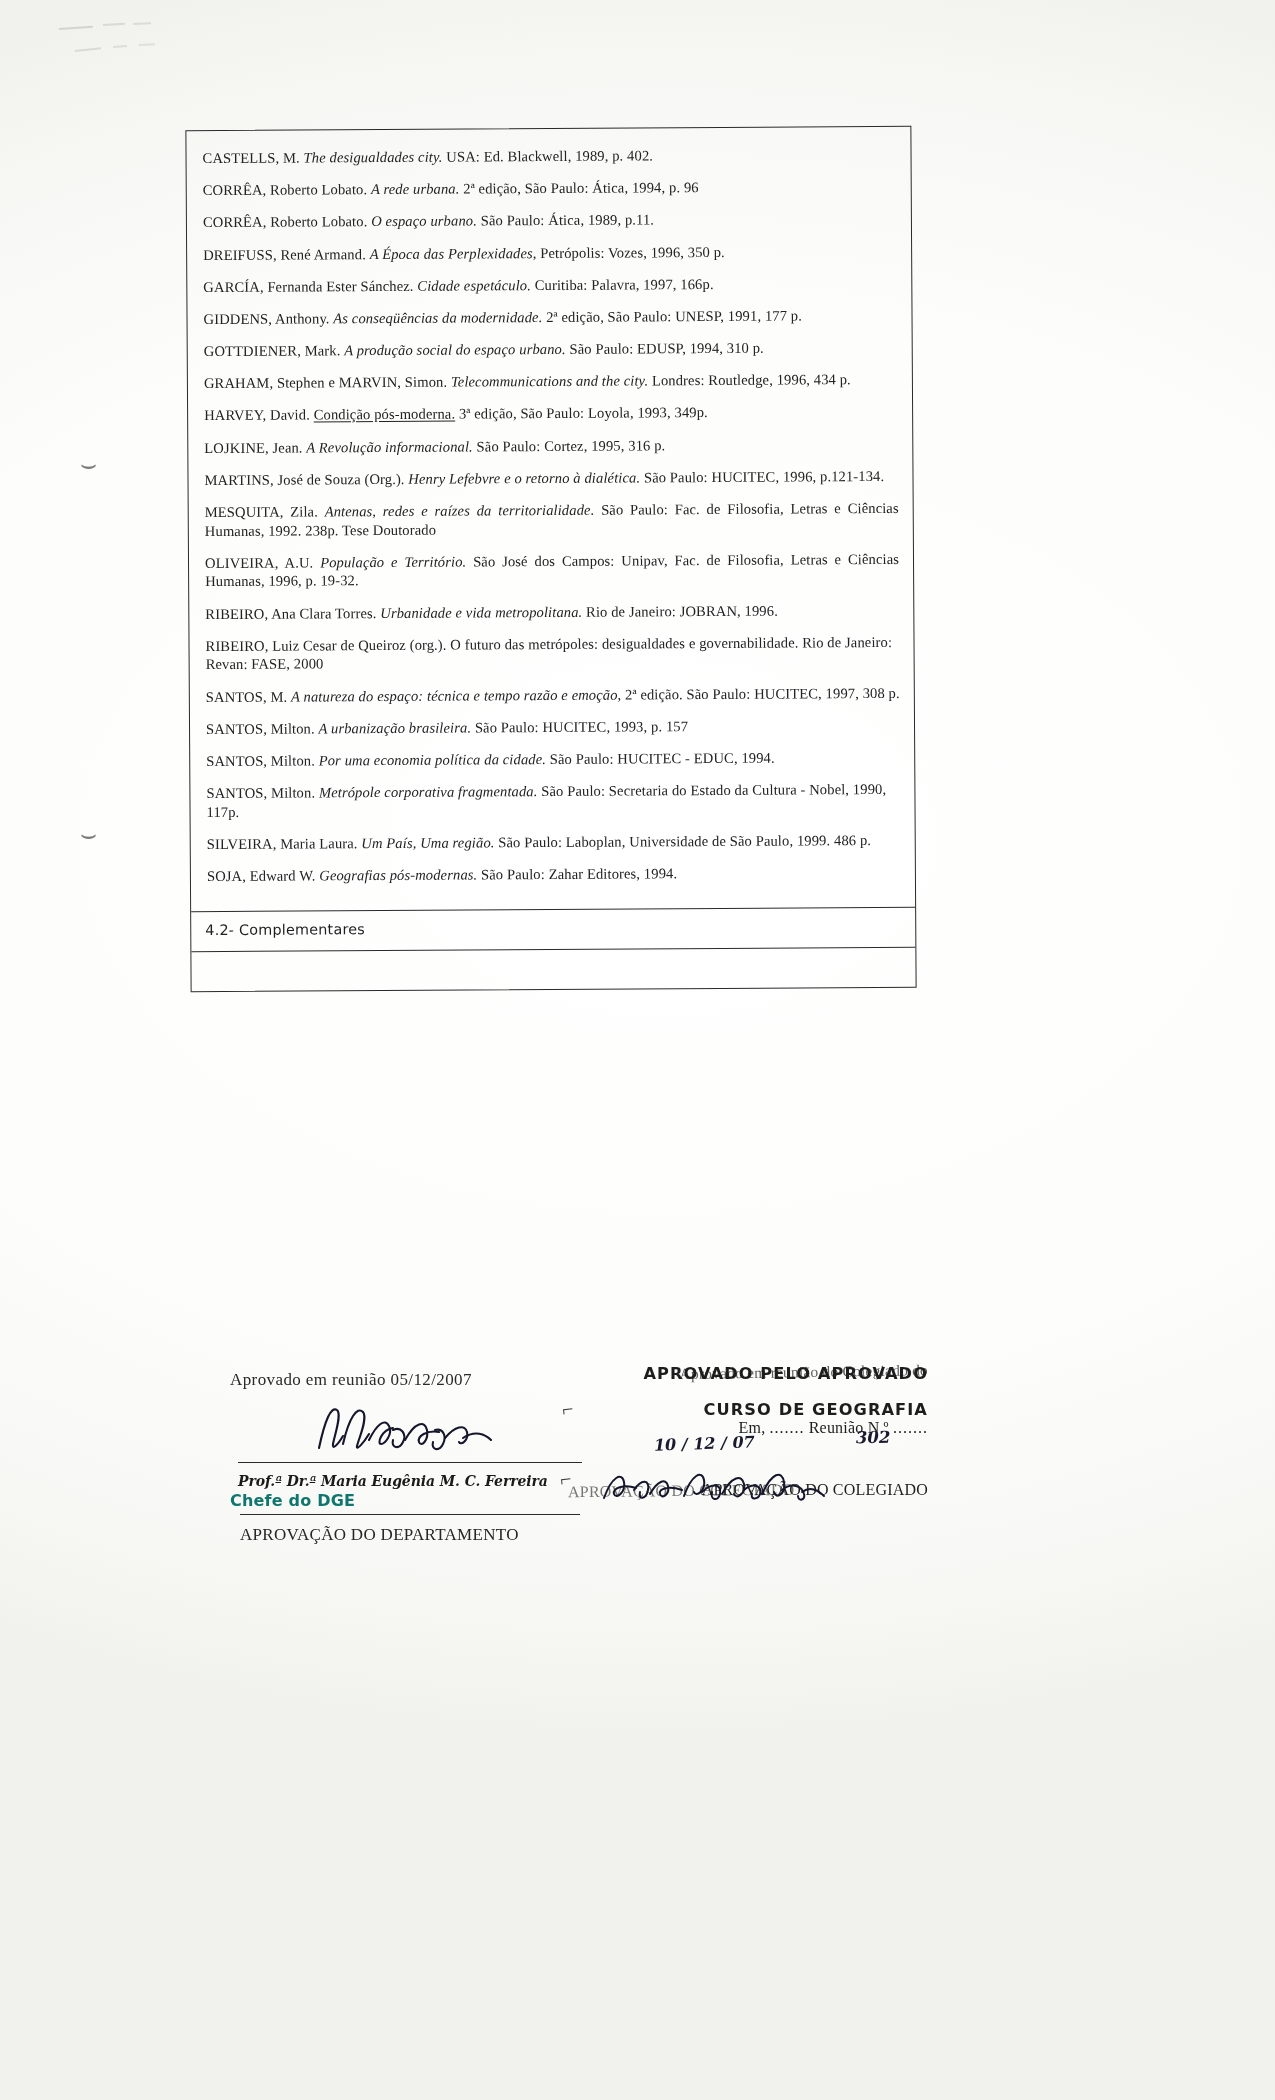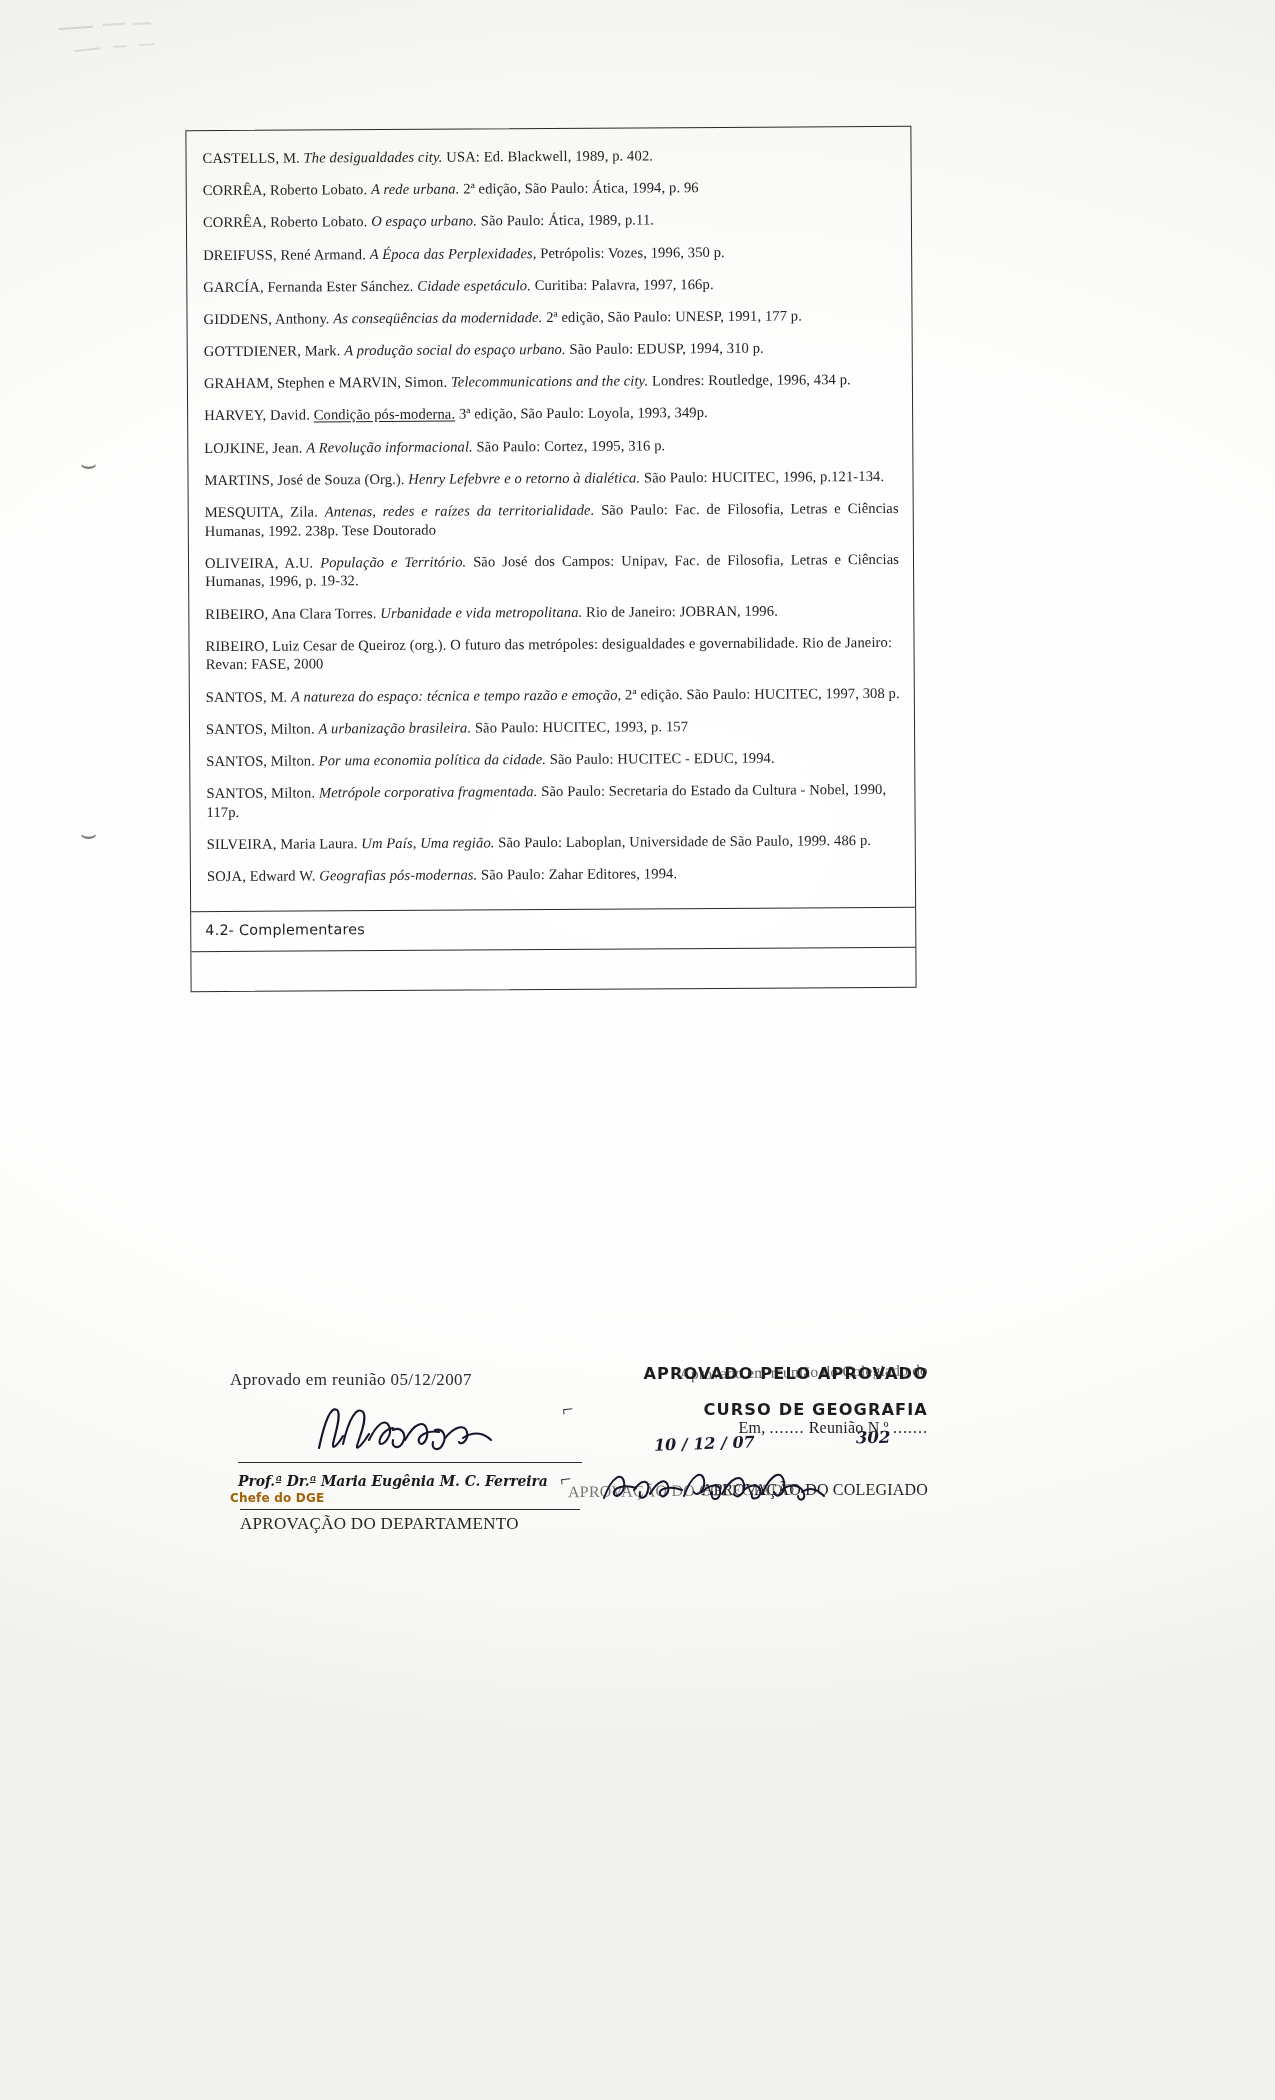--- a/index.html
+++ b/index.html
@@ -135,31 +135,31 @@
     color: #1a1a1a;
     border-top: 1.6px solid #2b2b2b;
     padding-top: 10px;
     margin: 0 8px;
     white-space: nowrap;
     letter-spacing: -.1px;
   }
   .sig-role {
     font-family: "DejaVu Sans", "Liberation Sans", sans-serif;
     font-weight: bold;
-    font-size: 12px;
-    color: #a16207;
+    font-size: 16px;
+    color: #0f766e;
     margin-top: 2px;
     letter-spacing: .2px;
   }
   .sig-dept {
     font-size: 17px;
     color: #262626;
     border-top: 1.5px solid #2b2b2b;
     margin: 4px 10px 0 10px;
-    padding-top: 4px;
+    padding-top: 10px;
     letter-spacing: .3px;
     white-space: nowrap;
   }
 
   
   .appr-right {
     position: absolute;
     left: 380px;
     top: -6px;
     width: 360px;

